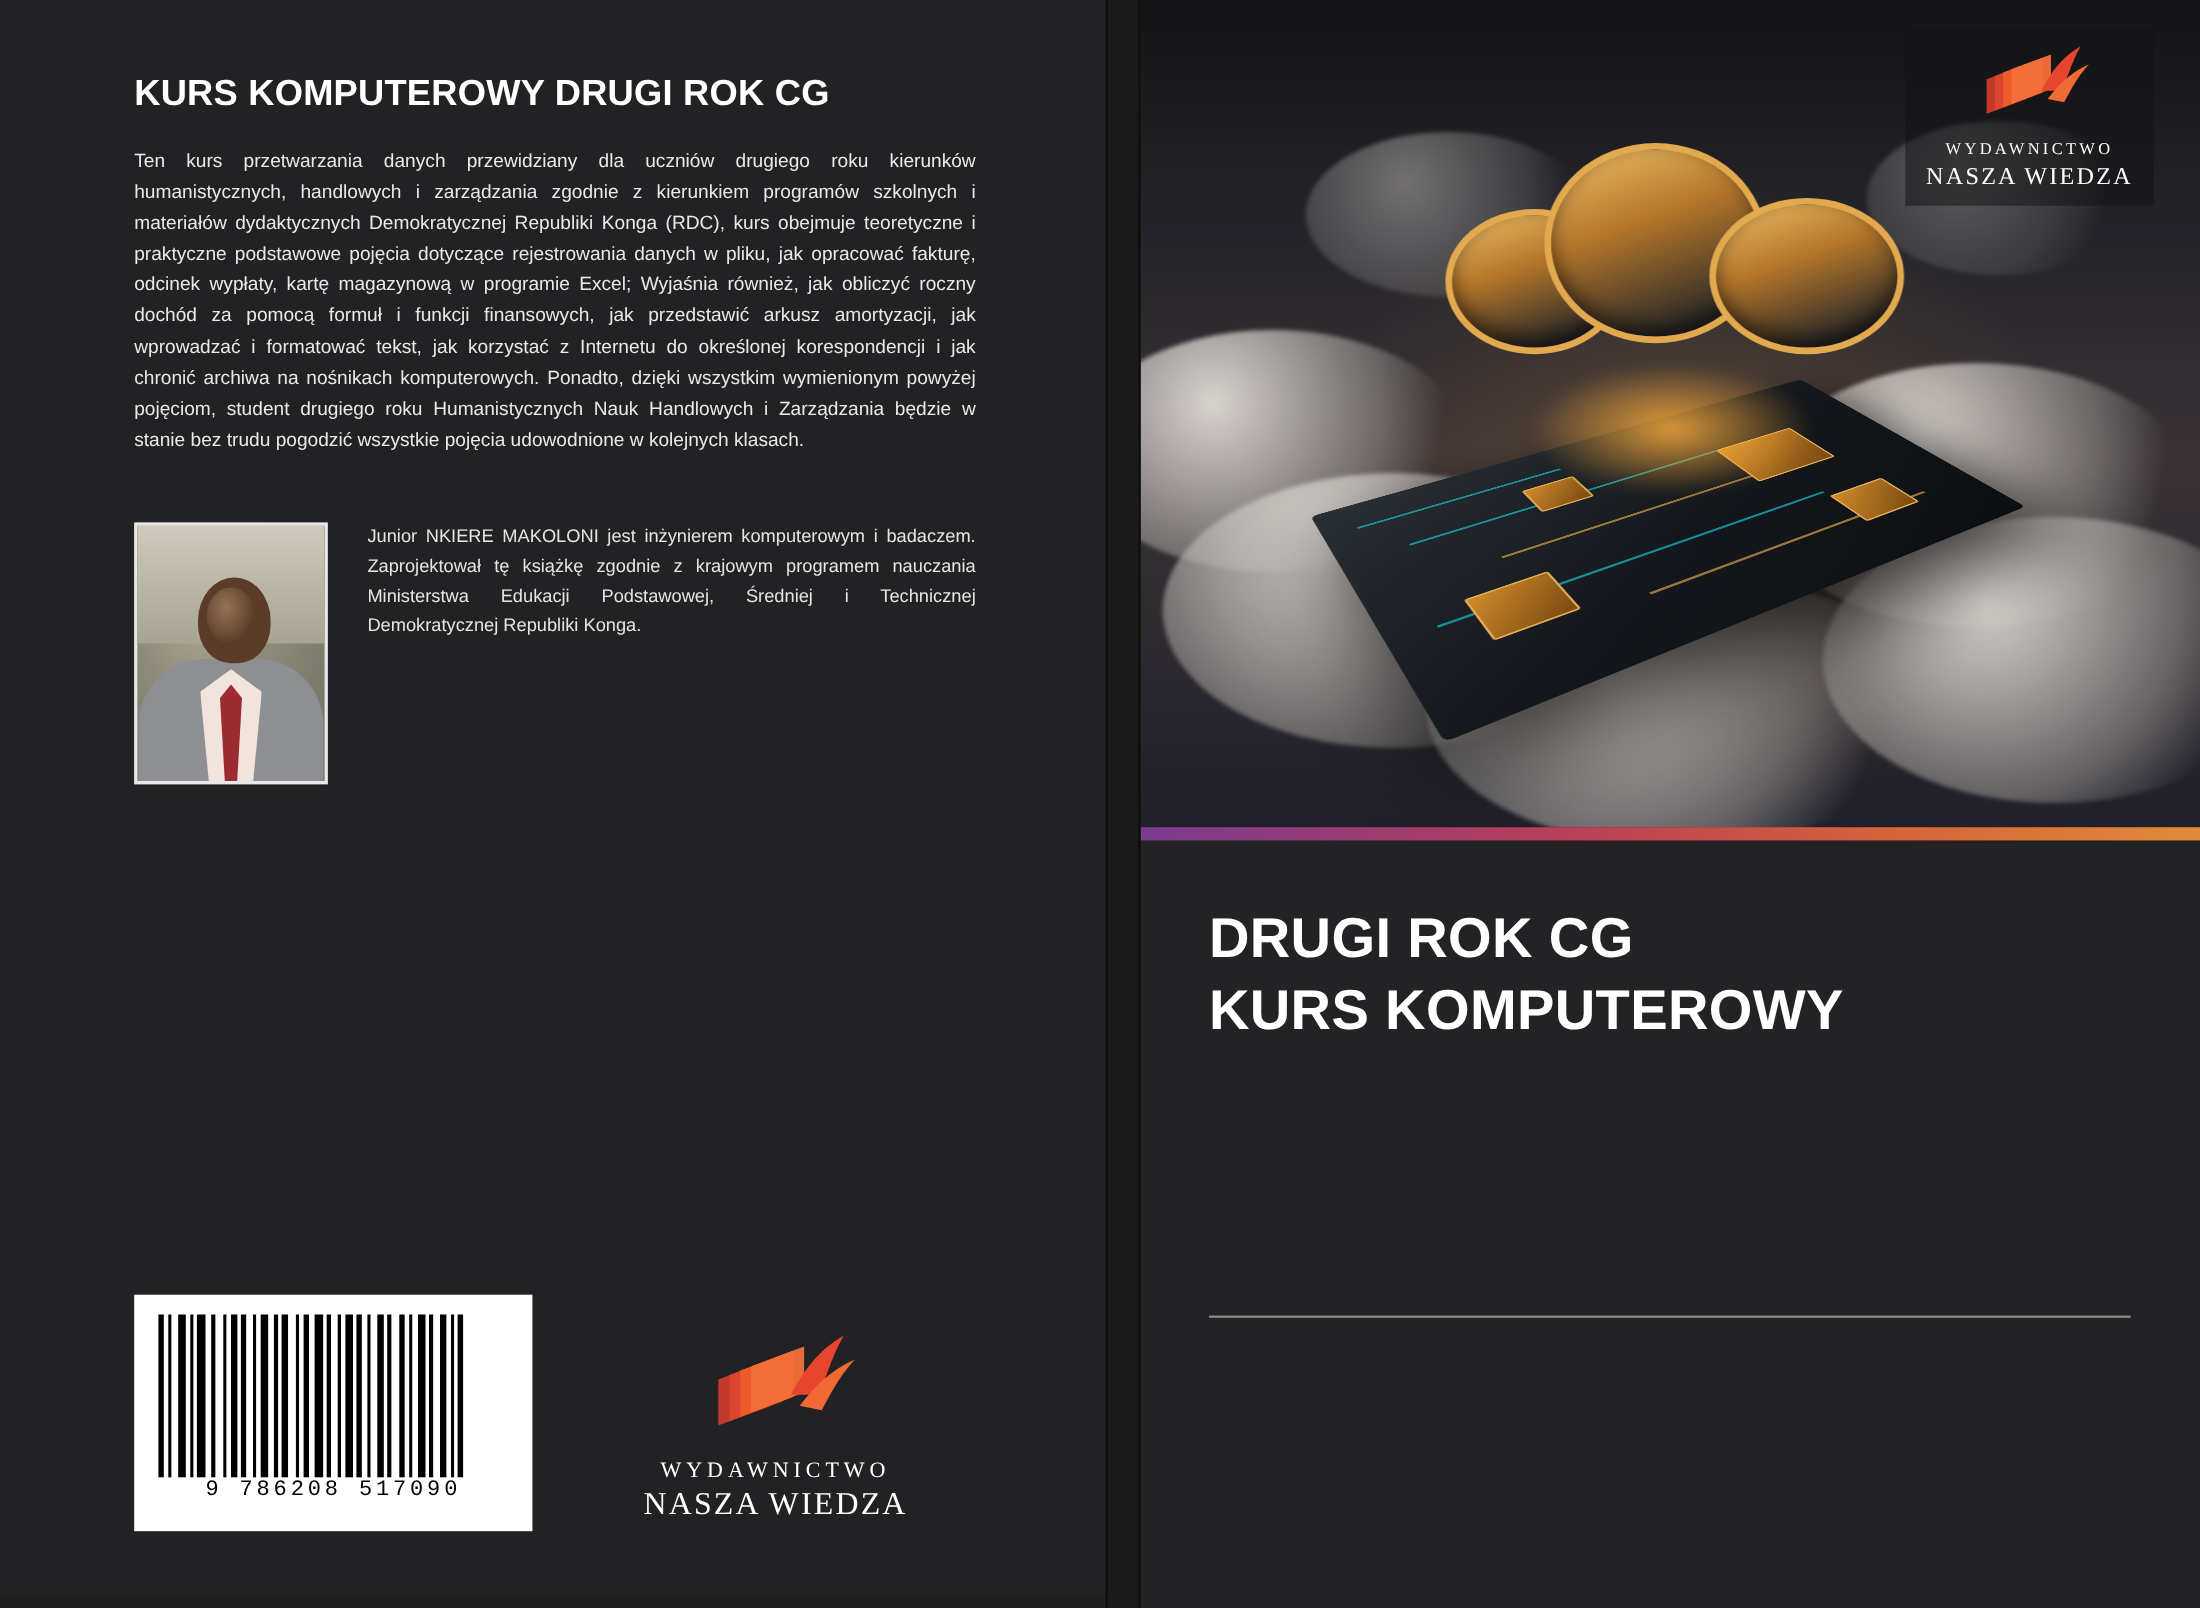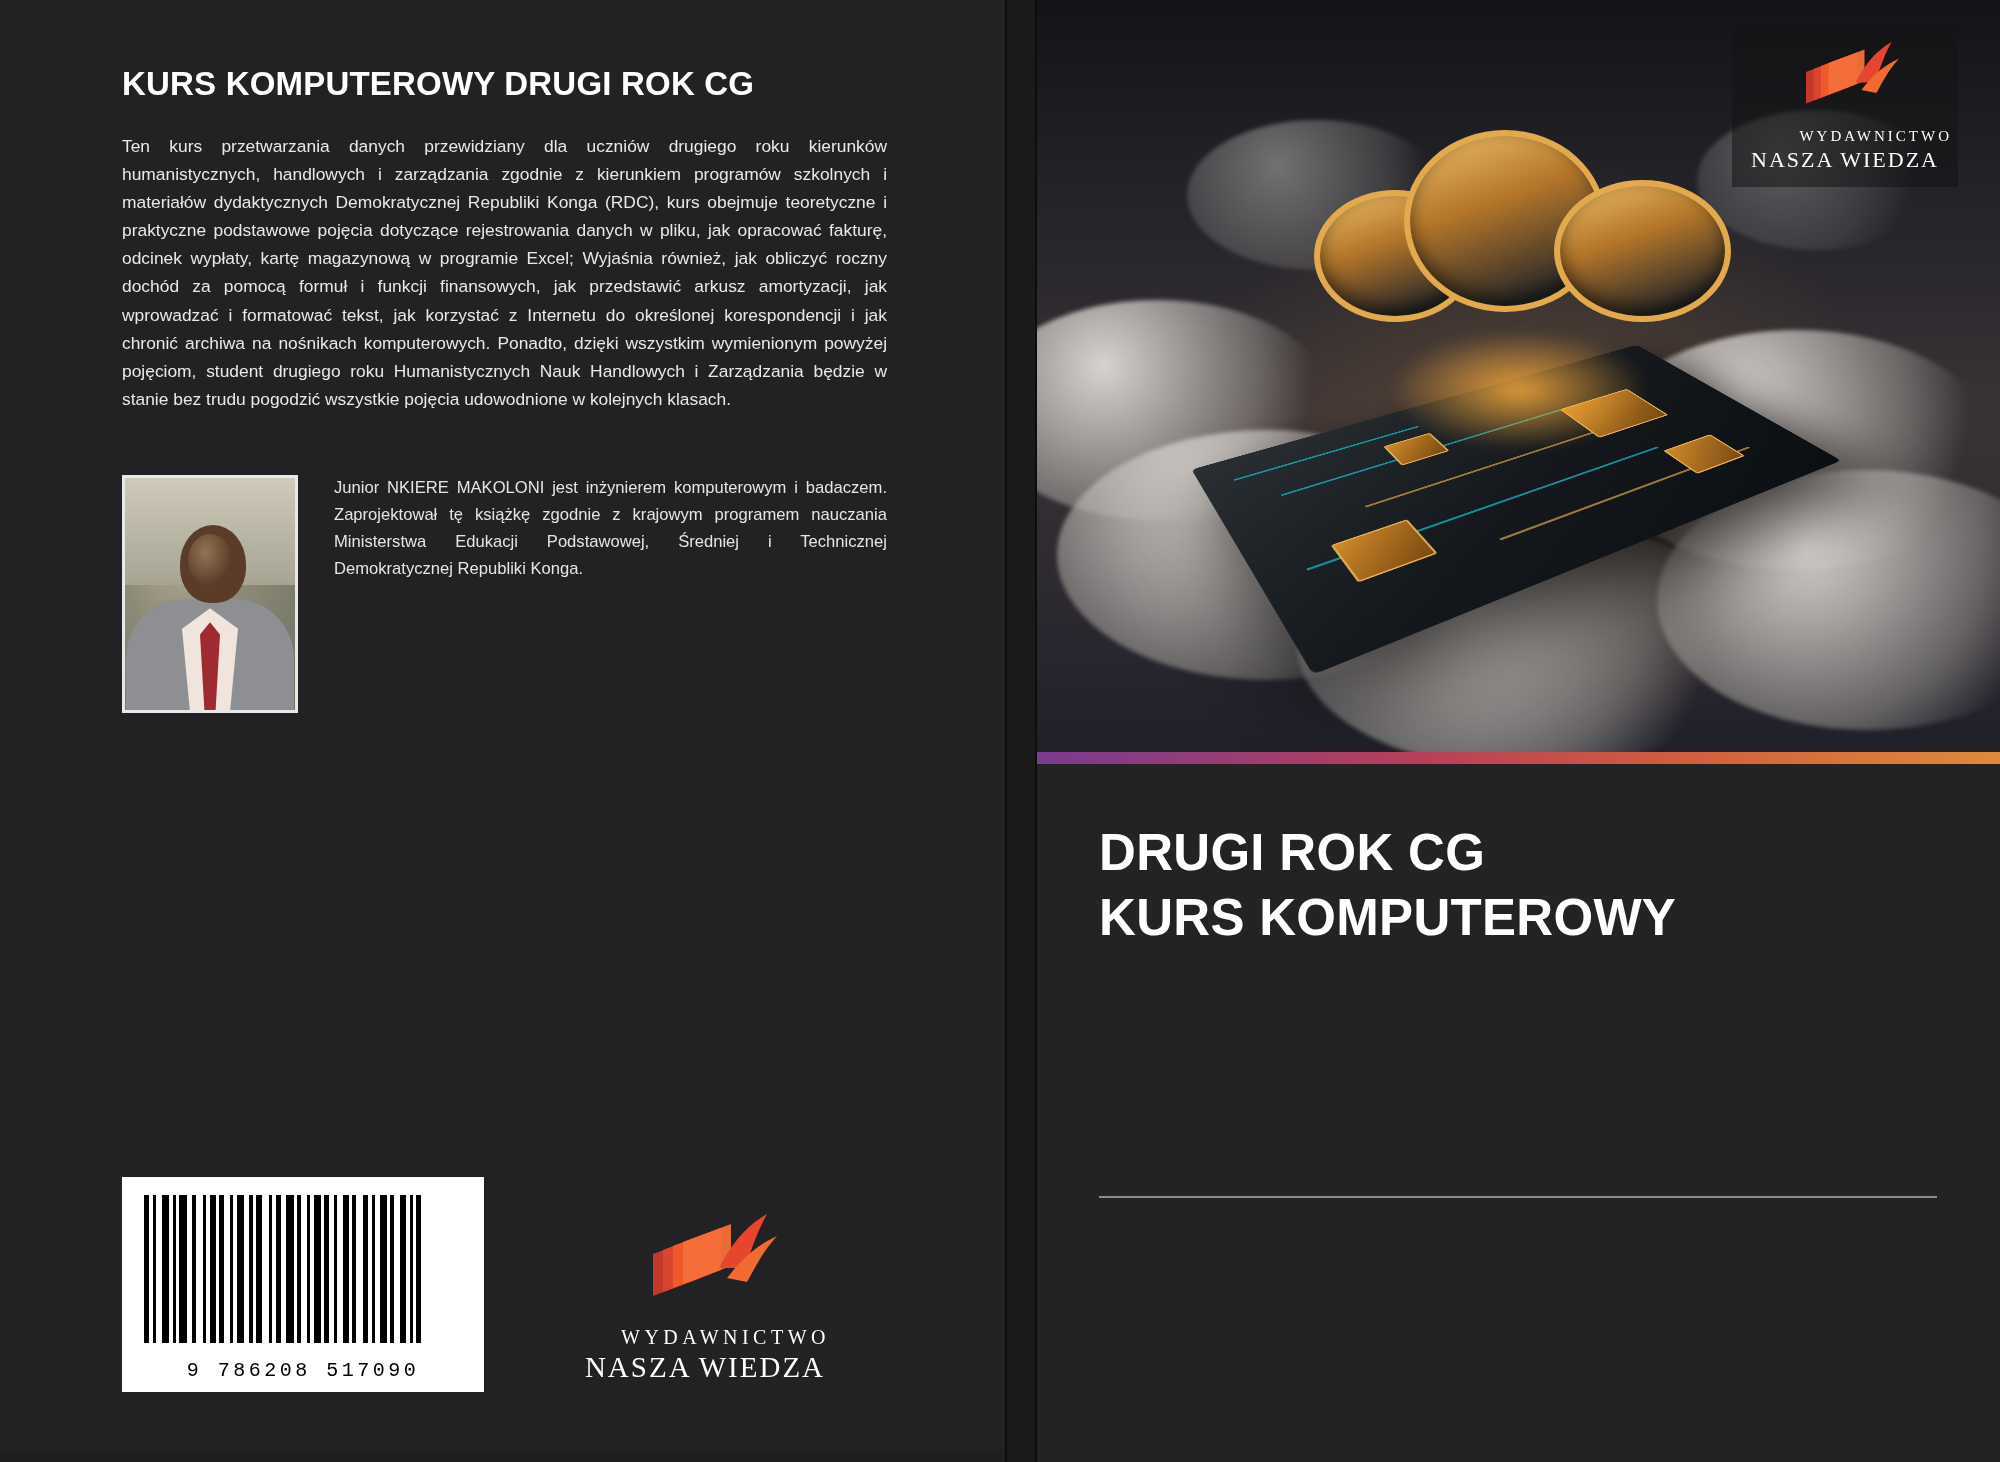--- a/index.html
+++ b/index.html
@@ -127,21 +127,20 @@
     align-items: flex-end;
   }
   .barcode-box {
     background: #ffffff;
     width: 362px;
     height: 215px;
     box-sizing: border-box;
     padding: 18px 16px 8px 16px;
     display: flex;
     flex-direction: column;
-    justify-content: space-between;
   }
   .bars {
     height: 148px;
     display: flex;
     align-items: stretch;
     gap: 0;
     padding: 0 6px;
   }
   .bars i { display: block; background: #000; height: 100%; }
   .barcode-num {
@@ -161,21 +160,20 @@
 
   
   .logo-mark { position: relative; width: 156px; height: 112px; margin: 0 auto; }
   .logo-mark svg { display:block; width:100%; height:100%; }
   .logo-w {
     color: #ffffff;
     font-size: 20px;
     letter-spacing: 4.5px;
     margin-top: 8px;
     font-family: "Liberation Serif", serif;
-    text-align: right;
   }
   .logo-n {
     color: #ffffff;
     font-size: 29px;
     letter-spacing: 2px;
     font-weight: normal;
     font-family: "Liberation Serif", serif;
     margin-top: 2px;
   }
 

